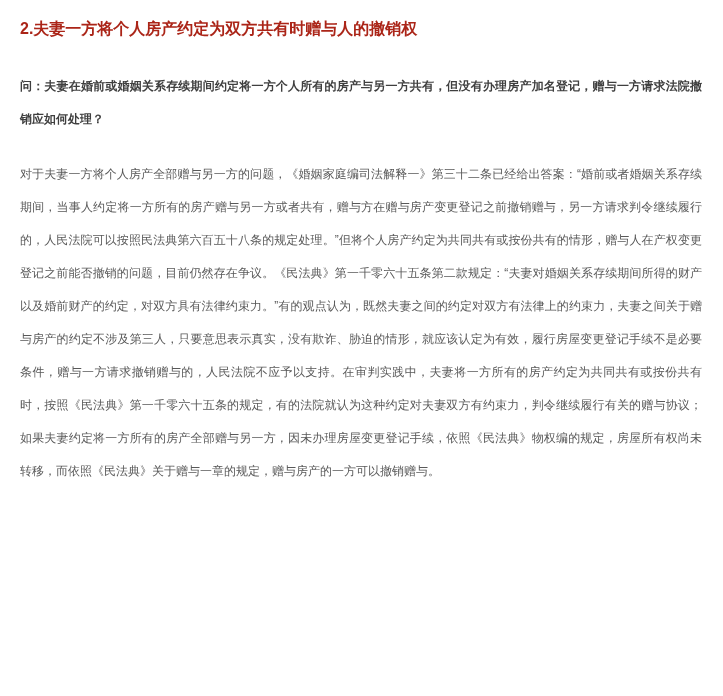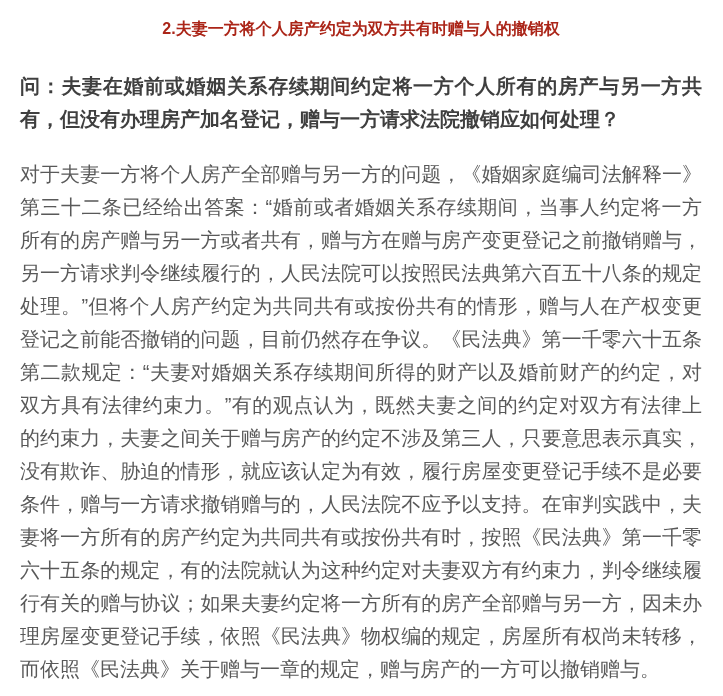--- a/index.html
+++ b/index.html
@@ -17,25 +17,25 @@
     box-sizing: border-box;
     width: 723px;
     padding: 12px 21px 0 20px;
   }
   .article-title {
     margin: 0 0 25px 0;
     font-size: 16px;
     line-height: 33px;
     font-weight: 700;
     color: #ab2518;
-    text-align: center;
+    text-align: left;
   }
   .para {
     margin: 0 0 22px 0;
-    font-size: 20px;
+    font-size: 12px;
     line-height: 33px;
     text-align: justify;
     text-justify: inter-ideograph;
     word-break: break-all;
   }
   .question {
     color: #3f3f3f;
     font-weight: 700;
   }
   .answer {

